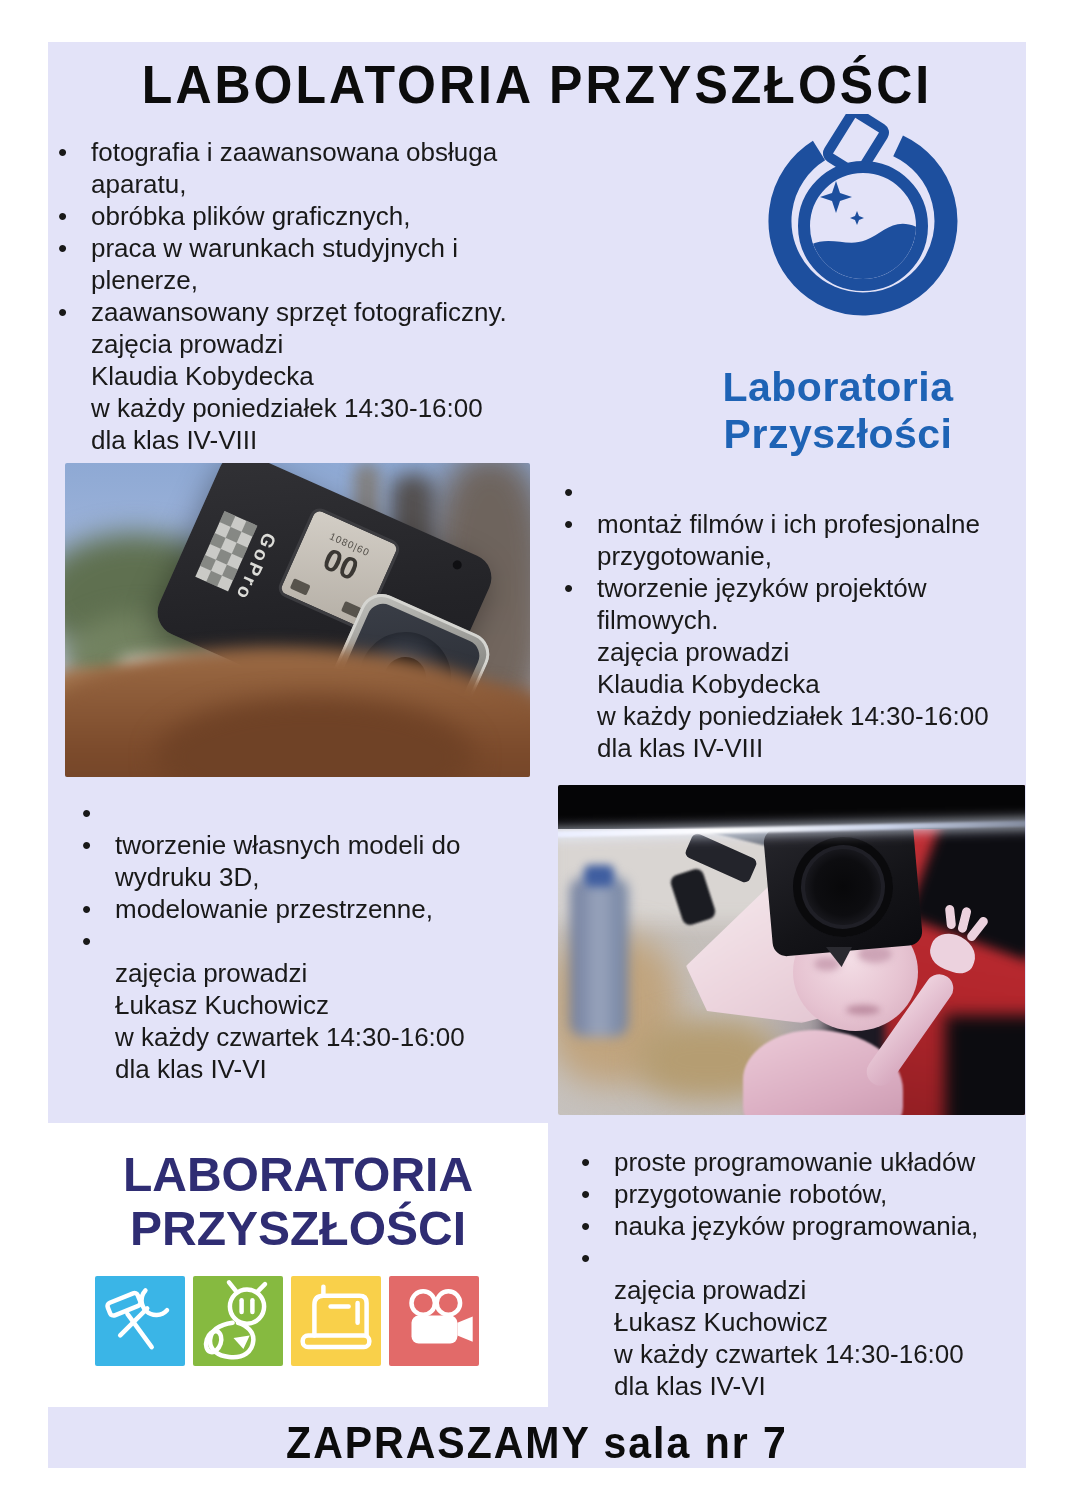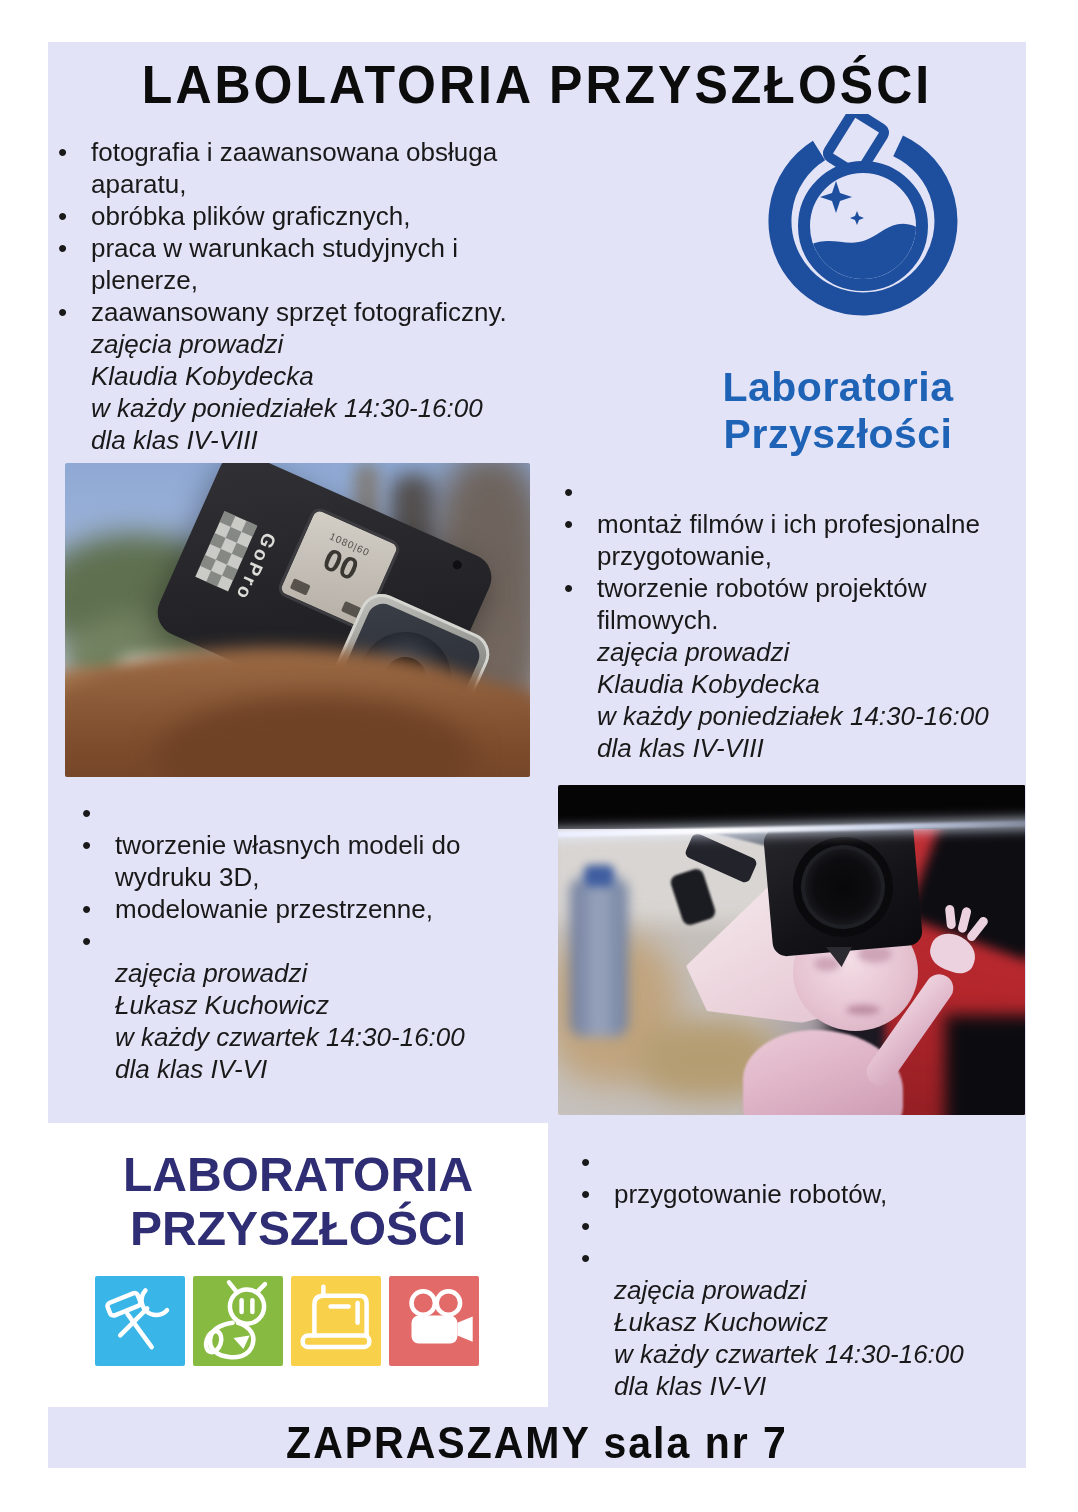--- a/index.html
+++ b/index.html
@@ -14,21 +14,21 @@
 
   .title{position:absolute;left:0;right:0;top:14px;text-align:center;font-size:50px;font-weight:bold;
          letter-spacing:3px;color:var(--c-title);transform:scaleY(1.08);}
   .footer{position:absolute;left:0;right:0;top:1378px;text-align:center;font-size:41px;font-weight:bold;
          letter-spacing:2px;color:var(--c-title);transform:scaleY(1.08);}
 
   
   .list{position:absolute;font-size:26px;line-height:32px;color:var(--c-text);}
   .list .li{display:flex;}
   .list .bdot{flex:0 0 33px;width:33px;}
-  .list .cont{padding-left:33px;white-space:nowrap;font-style:italic;}
+  .list .cont{padding-left:33px;white-space:nowrap;}
   #list-photo{left:10px;top:94px;width:492px;}
   #list-film{left:516px;top:434px;width:432px;}
   #list-3d{left:34px;top:755px;width:470px;}
   #list-prog{left:533px;top:1104px;width:424px;}
 
   
   .flask-wrap{left:690px;top:72px;width:250px;height:212px;}
   .flask-svg{color:var(--c-brand-blue,#1d4f9e);}
   .f-stroke{stroke:currentColor;fill:none;}
   .f-fillbg{fill:var(--c-poster-bg,#e3e3f8);stroke:currentColor;}
@@ -218,21 +218,21 @@
   <div class="list" id="list-film">
       <div class="li">
         <span class="bdot">•</span>
       </div>
       <div class="li">
         <span class="bdot">•</span>
         <span class="txt">montaż filmów i ich profesjonalne przygotowanie,</span>
       </div>
       <div class="li">
         <span class="bdot">•</span>
-        <span class="txt">tworzenie robotów projektów filmowych.</span>
+        <span class="txt">tworzenie języków projektów filmowych.</span>
       </div>
       <div class="li cont">
         <span class="txt">zajęcia prowadzi</span>
       </div>
       <div class="li cont">
         <span class="txt">Klaudia Kobydecka</span>
       </div>
       <div class="li cont">
         <span class="txt">w każdy poniedziałek 14:30-16:00</span>
       </div>
@@ -346,27 +346,29 @@
           <rect class="ti-fill" x="25" y="44" width="51" height="31" rx="8"></rect>
           <path class="ti-fill" d="M76 52 L93 45 V73 L76 66 Z"></path>
         </svg>
       </div>
     </div>
   </div>
 
   <div class="list" id="list-prog">
       <div class="li">
         <span class="bdot">•</span>
+        <span class="txt">proste programowanie układów</span>
       </div>
       <div class="li">
         <span class="bdot">•</span>
         <span class="txt">przygotowanie robotów,</span>
       </div>
       <div class="li">
         <span class="bdot">•</span>
+        <span class="txt">nauka języków programowania,</span>
       </div>
       <div class="li">
         <span class="bdot">•</span>
       </div>
       <div class="li cont">
         <span class="txt">zajęcia prowadzi</span>
       </div>
       <div class="li cont">
         <span class="txt">Łukasz Kuchowicz</span>
       </div>

